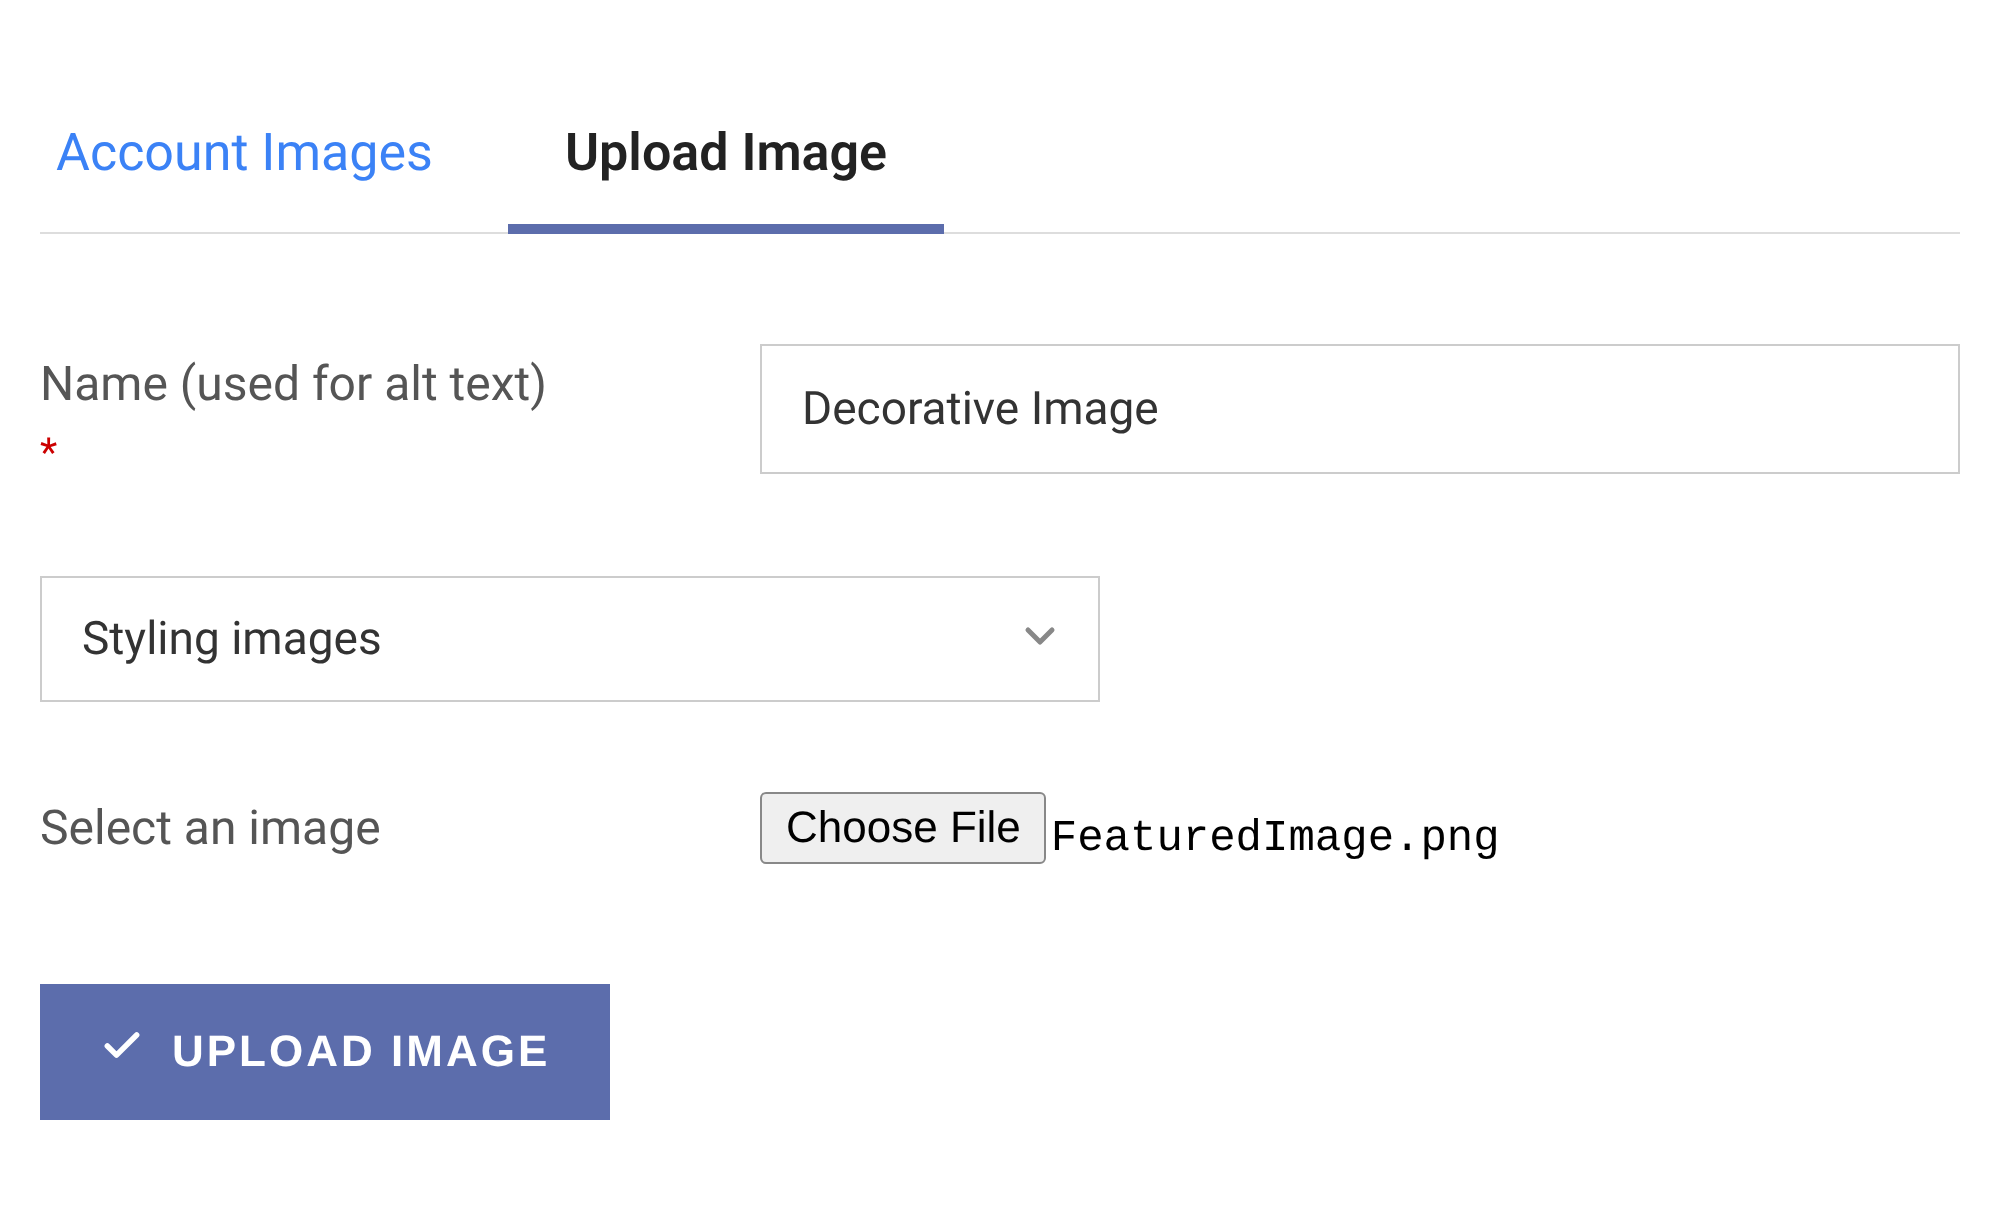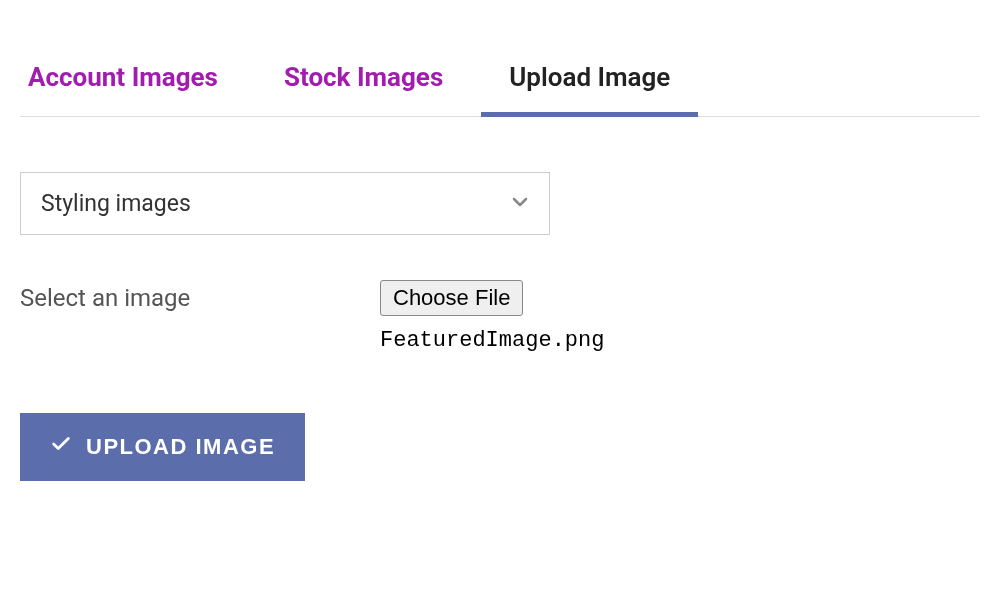--- a/index.html
+++ b/index.html
@@ -15,24 +15,24 @@
     }
     .tabs {
       display: flex;
       gap: 50px;
       border-bottom: 1px solid #ddd;
       padding-bottom: 0;
     }
     .tab {
       font-size: 26px;
       padding: 12px 8px 24px 8px;
-      color: #a21caf;
+      color: #3b82f6;
       cursor: pointer;
       position: relative;
-      font-weight: 700;
+      font-weight: 400;
     }
     .tab.active {
       color: #222;
       font-weight: 600;
     }
     .tab.active::after {
       content: '';
       position: absolute;
       left: -20px;
       right: -20px;
@@ -92,23 +92,22 @@
     .chevron {
       position: absolute;
       right: 20px;
       top: 50%;
       transform: translateY(-50%);
       color: #888;
       pointer-events: none;
     }
     .file-row {
       display: flex;
-      align-items: flex-start;
-      gap: 12px;
-      flex-direction: column;
+      align-items: flex-end;
+      gap: 2px;
     }
     .choose-file-btn {
       font-size: 22px;
       padding: 4px 12px;
       background: #efefef;
       border: 1px solid #888;
       border-radius: 3px;
       cursor: pointer;
       font-family: Arial, sans-serif;
       color: #000;
@@ -143,26 +142,34 @@
     }
     .row-select {
       margin-bottom: 45px;
     }
   </style>
 </head>
 <body>
 
 <div class="tabs">
   <div class="tab">Account Images</div>
-  <div class="tab">Stock Images</div>
   <div class="tab active">Upload Image</div>
 </div>
 
 <div class="form">
 
+  <div class="row">
+    <div class="label-col">
+      <span>Name (used for alt text)</span>
+      <span class="required">*</span>
+    </div>
+    <div class="field-col">
+      <input type="text" value="Decorative Image" style="">
+    </div>
+  </div>
 
   <div class="row row-select">
     <div class="field-col">
       <div class="select-wrap">
         <div class="select-box">
           <span>Styling images</span>
         </div>
         <span class="chevron">
           <svg width="20" height="20" viewBox="0 0 20 20" fill="none">
             <path d="M4 7 L10 13 L16 7" stroke="#888" stroke-width="2.5" fill="none" stroke-linecap="round" stroke-linejoin="round"></path>

